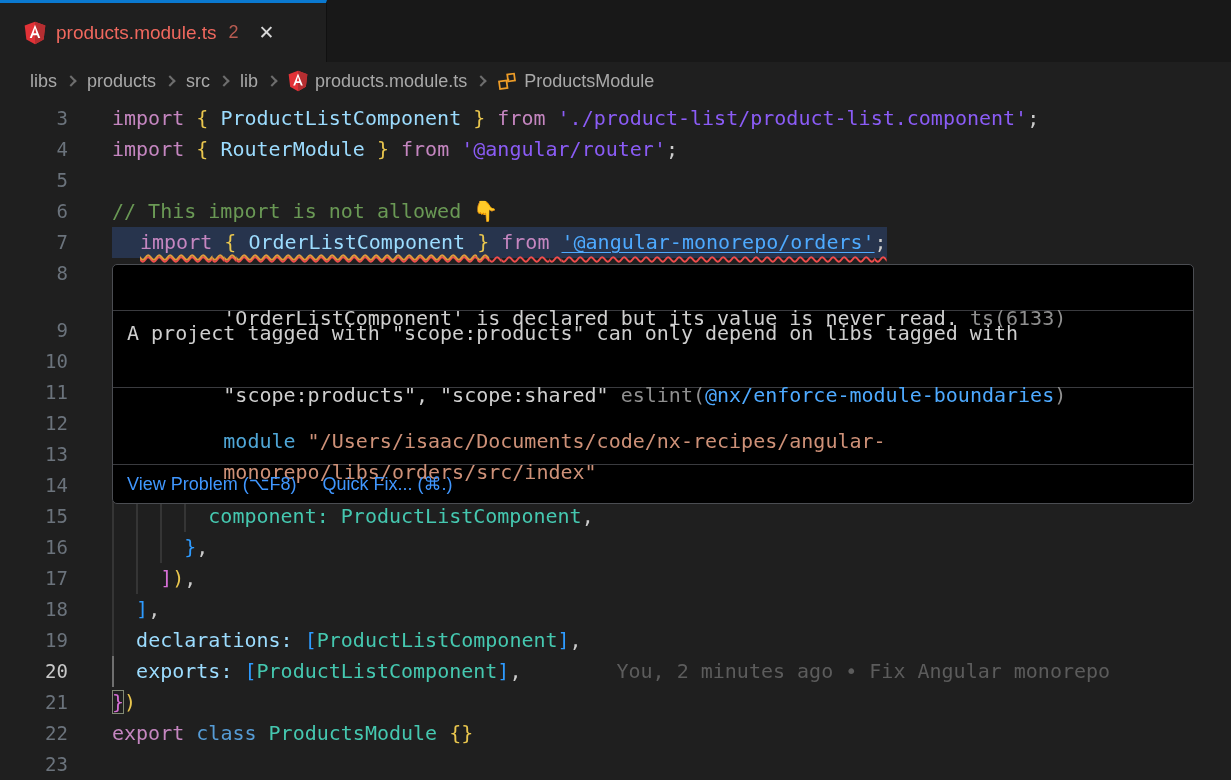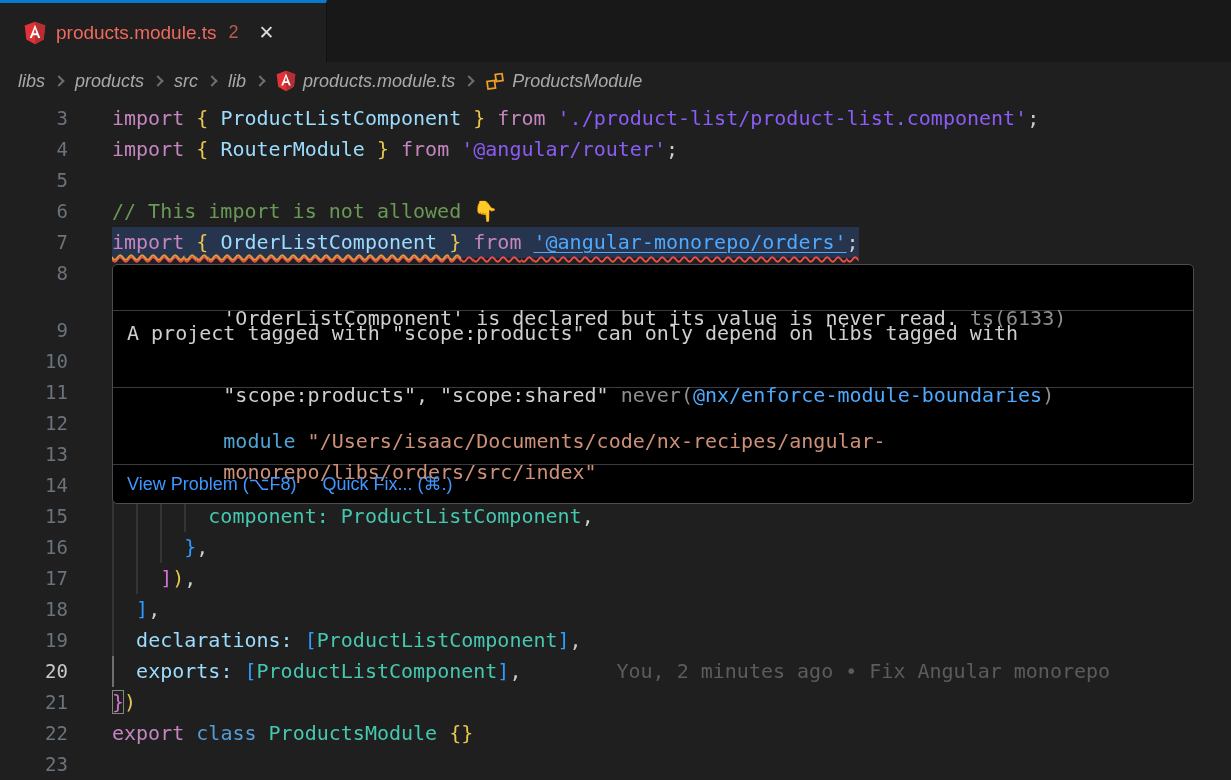--- a/index.html
+++ b/index.html
@@ -8,41 +8,41 @@
 
   
   .tabbar { height:62px; background:#181818; display:flex; align-items:stretch; }
   .tab { width:327px; background:#1f1f1f; border-top:3px solid #0a79d0; border-right:1px solid #101010;
          display:flex; align-items:center; padding:0 18px 0 24px; gap:10px; cursor:pointer; }
   .tab-title { color:#f0685e; font-size:19px; }
   .tab-badge { color:#b95c52; font-size:18px; margin-left:2px; }
   .tab-close { color:#d8d8d8; font-size:19px; margin-left:10px; }
 
   
-  .crumbs { height:38px; background:#1f1f1f; display:flex; align-items:center; padding-left:18px;font-style:italic; }
+  .crumbs { height:38px; background:#1f1f1f; display:flex; align-items:center; padding-left:30px; }
   .crumb { color:#a9a9a9; font-size:18px; display:flex; align-items:center; gap:7px; cursor:pointer; }
   .chev { width:8px; height:8px; border-right:2px solid #6e6e6e; border-top:2px solid #6e6e6e;
           transform:rotate(45deg); margin:0 12px 0 10px; }
 
   
   .editor { position:relative; }
   #rows { margin-top:3px; font-family:"DejaVu Sans Mono", monospace; font-size:20px; }
   .row { display:flex; height:31px; line-height:31px; }
   .row.spacer { height:26px; }
   .gutter { width:68px; flex:none; text-align:right; color:#6b737c; font-size:19px; }
   .gutter.active { color:#c9c9c9;text-align:right; }
   .codecol { position:relative; margin-left:44px; white-space:pre; }
   .guide { position:absolute; top:0; width:1.5px; height:31px; background:#353535; }
   .guide.bright { background:#6f6f6f; }
 
   .kw{color:#C586C0} .kwb{color:#569CD6} .b1{color:#E9C64E} .b2{color:#D670D6}
   .b3{color:#2E9BFF} .id{color:#9CDCFE} .ty{color:#45C8B0} .str{color:#8b5cf6}
   .cm{color:#6A9955} .pn{color:#CCCCCC} .emoji{color:#f3c43d}
   .match { outline:1px solid #818a75; outline-offset:-1px; }
-  .hl { display:inline-block; height:31px; background:#27344d; }
+  .hl { display:inline-block; height:31px; background:#27344d;padding-left:28px; }
   .sqr { text-decoration-line:underline; text-decoration-style:wavy; text-decoration-color:#f14c4c;
          text-decoration-thickness:1.6px; text-underline-offset:7px; }
   .sqy { text-decoration-line:underline; text-decoration-style:wavy; text-decoration-color:#dd9a3c;
          text-decoration-thickness:1.5px; text-underline-offset:5px; }
   .lk  { color:#4EAAFF; text-decoration:underline; text-decoration-thickness:1.3px;
          text-underline-offset:3px; cursor:pointer; }
   .blame { color:#5c5c5c; margin-left:95px; }
 
   
   .hover { position:absolute; left:112px; top:161px; width:1082px; background:#000000;
@@ -197,21 +197,21 @@
   <div class="hover">
     <div class="hv-sec">
       <div class="hv-line">
         <span>'OrderListComponent' is declared but its value is never read.</span><span class="hv-dim"> ts(6133)</span>
       </div>
     </div>
     <div class="hv-sep"></div>
     <div class="hv-sec">
       <div class="hv-line">A project tagged with "scope:products" can only depend on libs tagged with</div>
       <div class="hv-line">
-        <span>"scope:products", "scope:shared" </span><span class="hv-dim">never(</span><span class="hv-link">@nx/enforce-module-boundaries</span><span class="hv-dim">)</span>
+        <span>"scope:products", "scope:shared" </span><span class="hv-dim">eslint(</span><span class="hv-link">@nx/enforce-module-boundaries</span><span class="hv-dim">)</span>
       </div>
     </div>
     <div class="hv-sep"></div>
     <div class="hv-sec">
       <div class="hv-line">
         <span class="hv-kw">module</span><span class="hv-str"> "/Users/isaac/Documents/code/nx-recipes/angular-</span>
       </div>
       <div class="hv-line">
         <span class="hv-str">monorepo/libs/orders/src/index"</span>
       </div>

